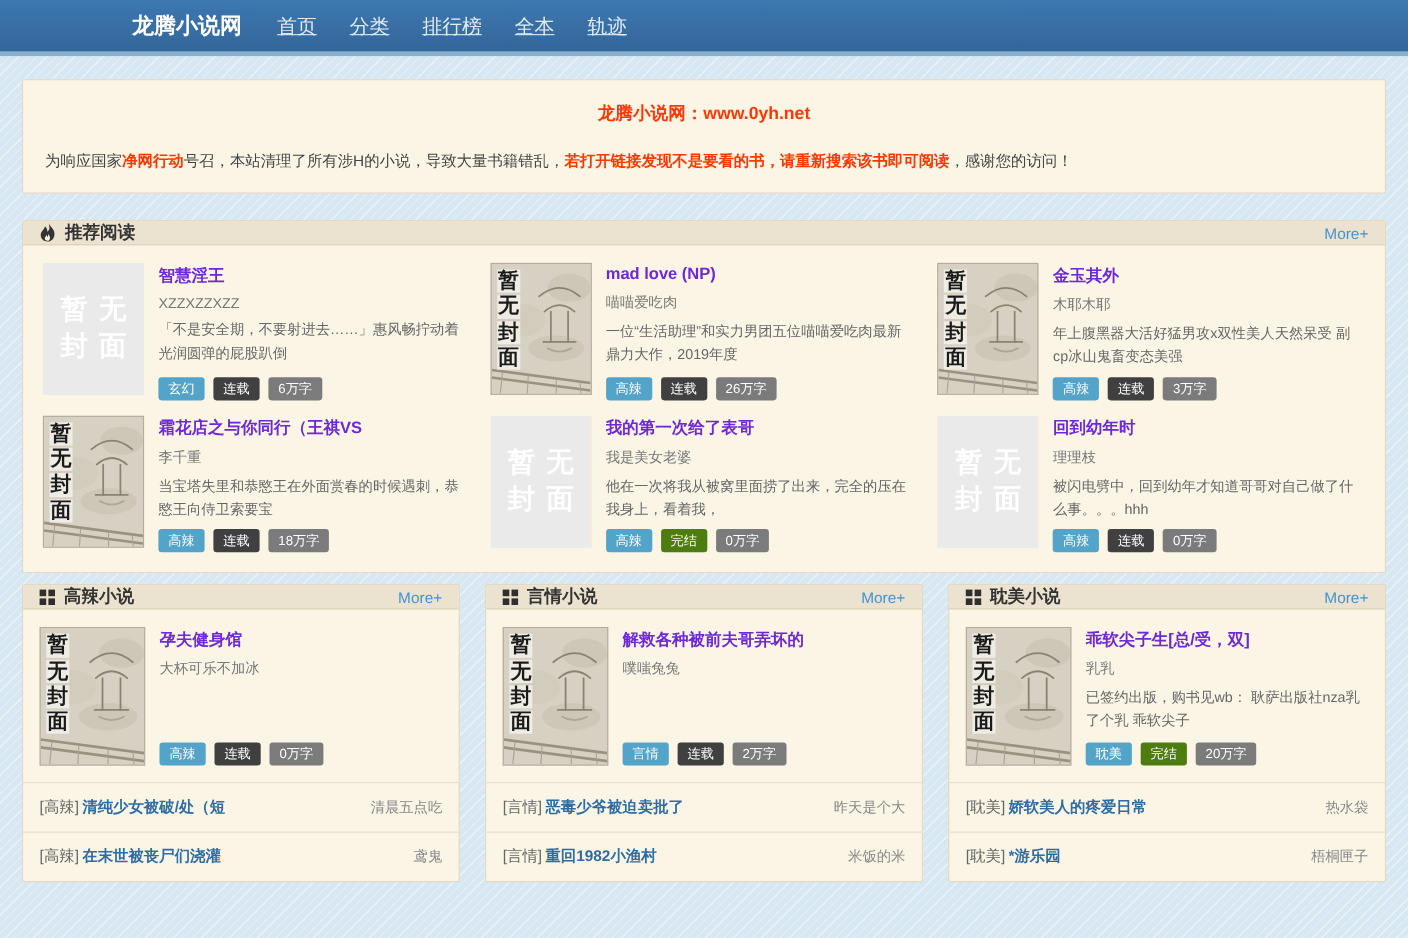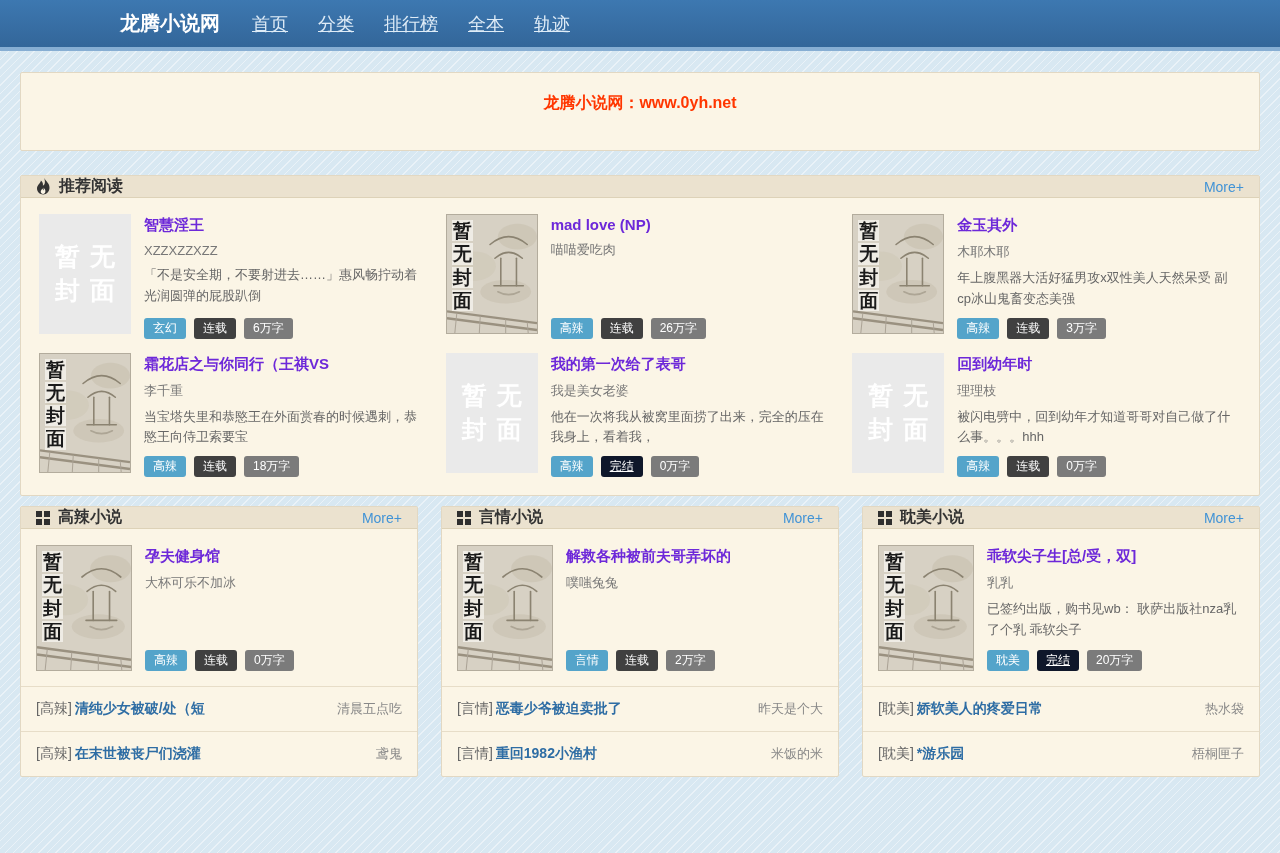--- a/index.html
+++ b/index.html
@@ -54,21 +54,21 @@
   .cover-sketch svg.art { position:absolute; inset:0; width:100%; height:100%; }
   .vtext { position:absolute; left:5px; top:5px; display:flex; flex-direction:column; gap:2px; }
   .vtext span { background:rgba(246,244,238,.78); color:#1a1a1a; font-weight:bold; font-size:19px; line-height:1.12; padding:0 1px; }
   .info { flex:1; min-width:0; padding-top:2px; display:flex; flex-direction:column; }
   .book-title { display:block; color:#6d28d9; font-weight:bold; font-size:15px; white-space:nowrap; overflow:hidden; margin-bottom:8px; cursor:pointer; }
   .book-author { color:#777; font-size:13px; margin-bottom:7px; }
   .book-desc { color:#666; font-size:13px; line-height:1.6; max-height:42px; overflow:hidden; }
   .tags { display:flex; gap:8px; margin-top:auto; padding-top:8px; }
   .tag { color:#fff; font-size:12px; padding:2px 9px; border-radius:3px; cursor:pointer; white-space:nowrap; }
   .tag-blue { background:#54a4ca; } .tag-green { background:#404040; }
-  .tag-orange { background:#0f172a;text-decoration:underline; } .tag-gray { background:#7b7b7b; }
+  .tag-orange { background:#4d7c0f; } .tag-gray { background:#7b7b7b; }
 
   
   .cat-row { display:flex; gap:23px; margin-top:10px; }
   .category-panel { flex:1; min-width:0; }
   .featured { padding:16px 15px 15px; }
   .featured .cover { width:96px; height:126px; }
   .featured .info { min-height:126px; }
   .book-list { list-style:none; }
   .list-row { display:flex; align-items:center; border-top:1px solid #e7ddc8; padding:13px 15px; font-size:14px; }
   .list-tag { color:#666; margin-right:3px; flex:none; }
@@ -82,20 +82,21 @@
   <div class="nav-inner">
     <span class="logo">龙腾小说网</span>
     <nav id="nav-links"><a class="nav-link">首页</a><a class="nav-link">分类</a><a class="nav-link">排行榜</a><a class="nav-link">全本</a><a class="nav-link">轨迹</a></nav>
   </div>
 </div>
 
 <div class="container">
 
   <div class="panel notice">
     <div class="notice-title">龙腾小说网：www.0yh.net</div>
+    <div class="notice-body" id="notice-body"><span>为响应国家</span><span class="hl">净网行动</span><span>号召，本站清理了所有涉H的小说，导致大量书籍错乱，</span><span class="hl">若打开链接发现不是要看的书，请重新搜索该书即可阅读</span><span>，感谢您的访问！</span></div>
   </div>
 
   <div class="panel recommended">
     <div class="panel-header">
       <span class="flame-icon">
         <svg width="15" height="18" viewBox="0 0 15 18">
             <path fill="#333" d="M8.2 0c1.9 3.8 5.6 5.4 5.3 10.1-.2 3.6-2.6 6.4-6.2 6.4C3.6 16.5 1 13.9 1 10.6 1 6.9 4.4 5.9 4.9 2.6c1.5 1.3 2.4 2.9 2 5.1 2-1.1 2.7-3.3 1.3-7.7z"></path>
             <path fill="#fbf5e6" d="M7.5 9.5c.9 1.4 2.1 2.2 1.9 4-.1 1.4-1 2.4-2.3 2.4-1.4 0-2.4-1-2.4-2.2 0-1.4 1.3-1.8 1.5-3.1.6.5.9 1.1.8 1.9.8-.4 1-1.2.5-3z"></path>
           </svg>
       </span>
@@ -148,20 +149,21 @@
             <div class="vtext">
               <span>暂</span>
               <span>无</span>
               <span>封</span>
               <span>面</span>
             </div>
           </div>
           <div class="info">
             <a class="book-title">mad love (NP)</a>
             <div class="book-author">喵喵爱吃肉</div>
+            <div class="book-desc">一位“生活助理”和实力男团五位喵喵爱吃肉最新 鼎力大作，2019年度</div>
             <div class="tags">
               <span class="tag tag-blue">高辣</span>
               <span class="tag tag-green">连载</span>
               <span class="tag tag-gray">26万字</span>
             </div>
           </div>
         </div>
         <div class="book-card">
           <div class="cover cover-sketch">
             <svg class="art" viewBox="0 0 92 120" preserveAspectRatio="none" aria-hidden="true">

